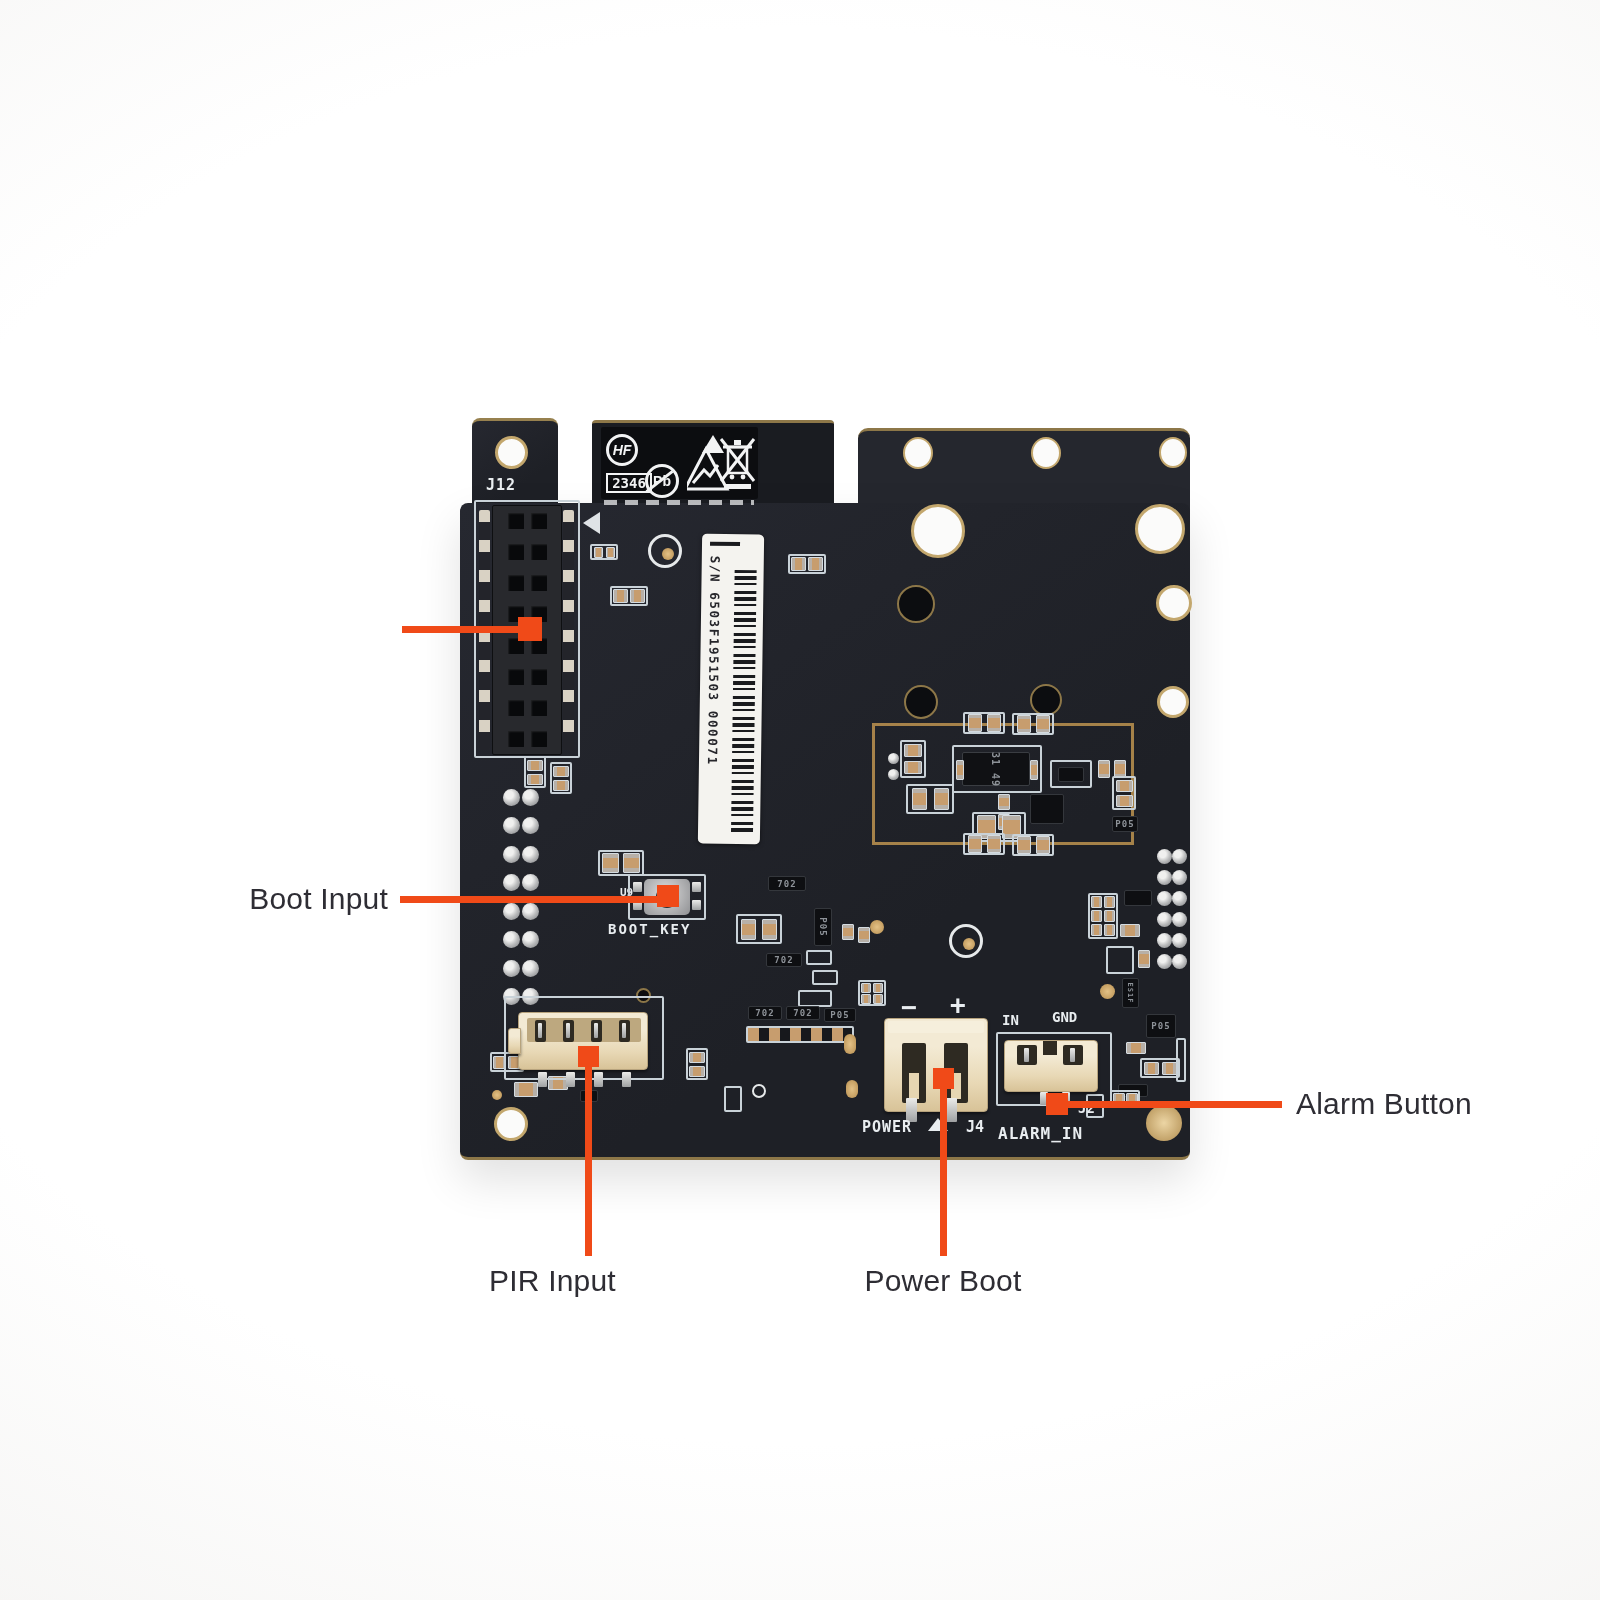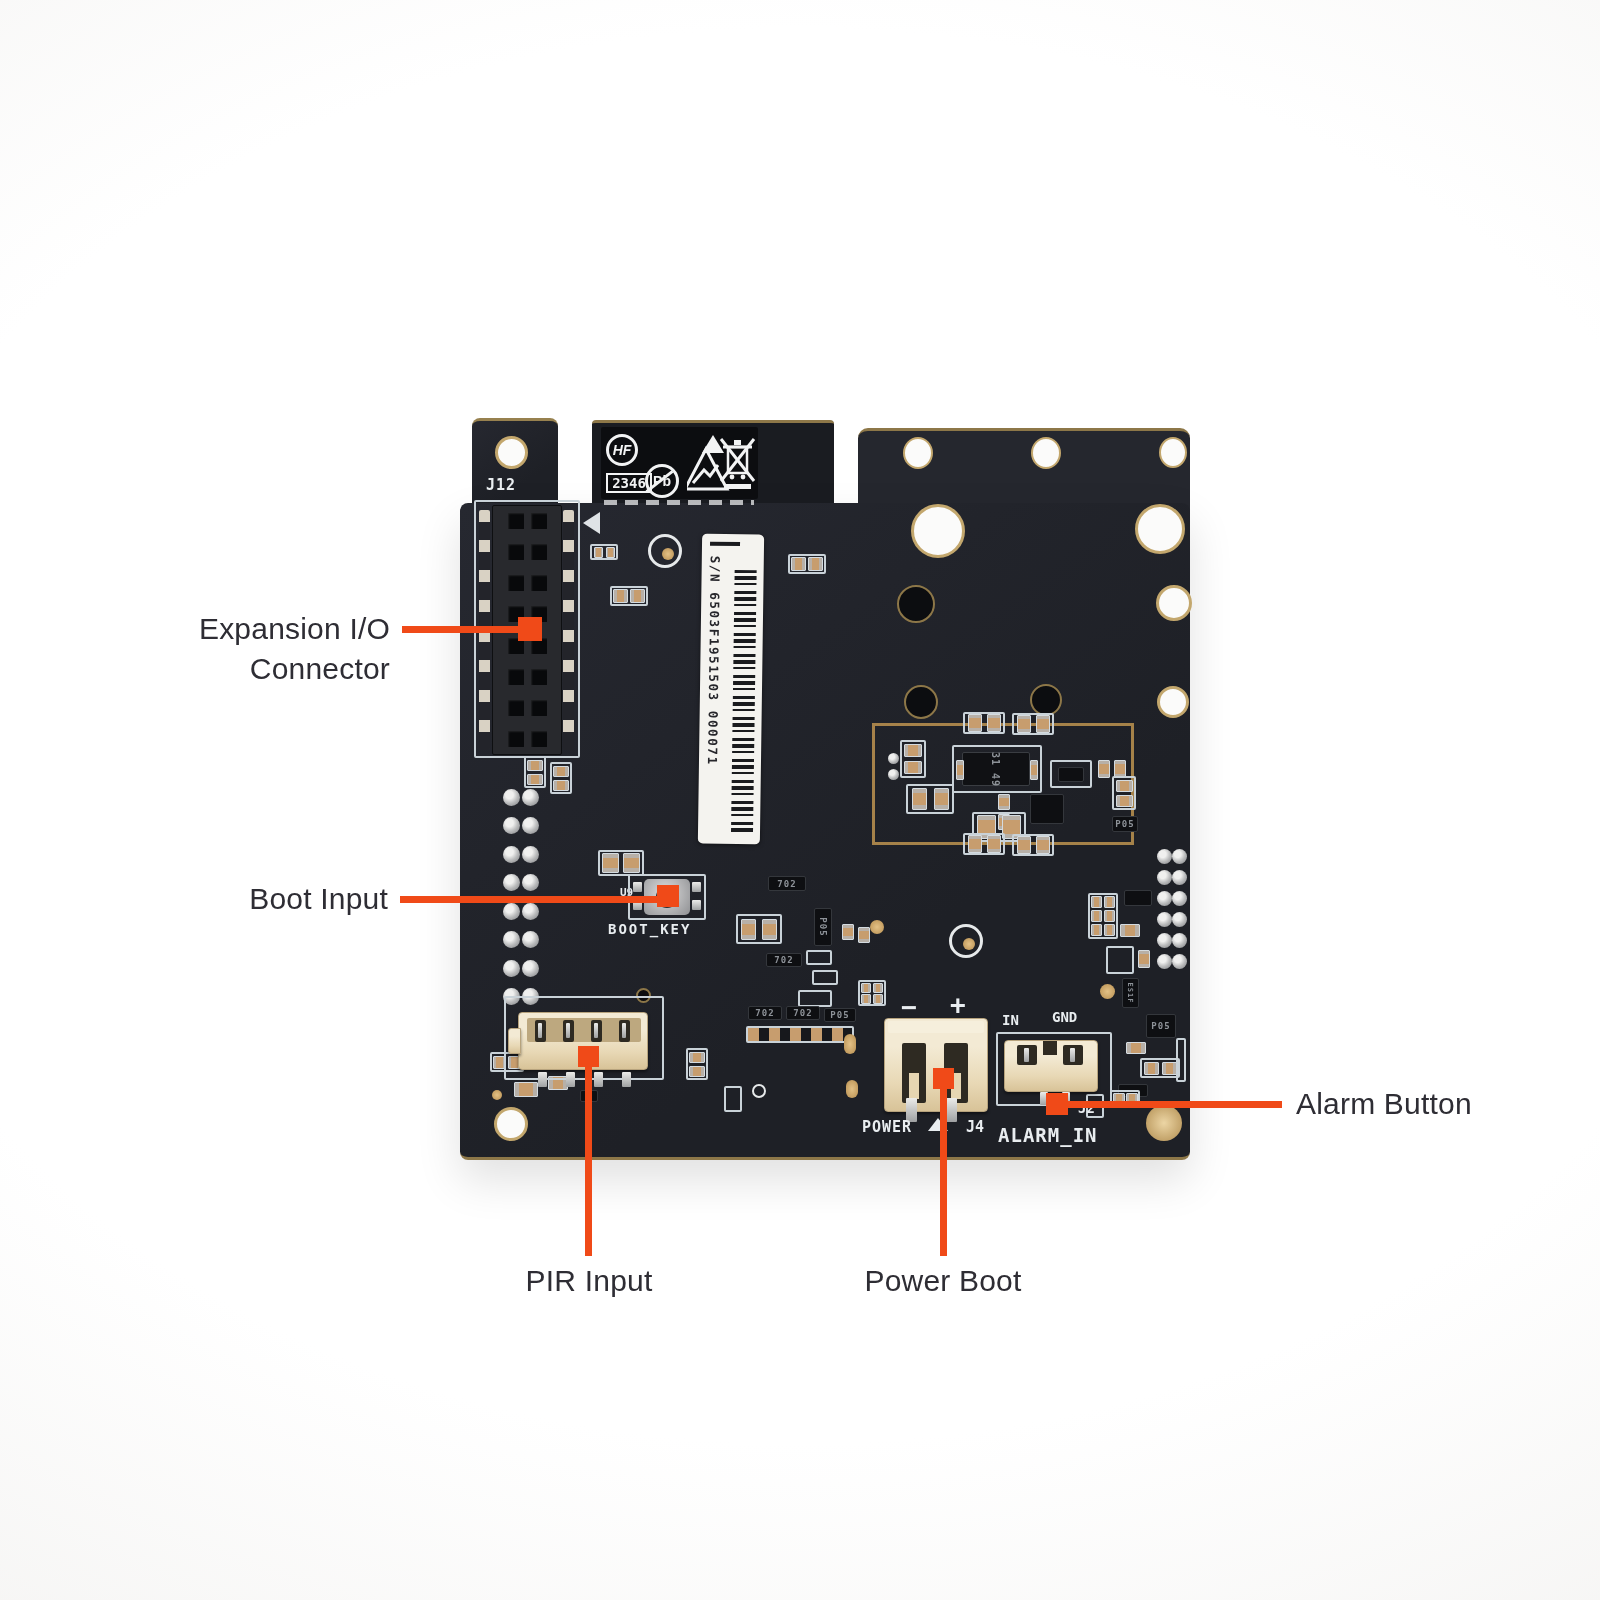--- a/index.html
+++ b/index.html
@@ -371,38 +371,37 @@
         <i class="abs pin" style="left:7px;top:3px;width:5px;height:14px;"></i>
       </span>
     <span class="abs slot" style="left:58px;top:4px;width:20px;height:20px;">
         <i class="abs pin" style="left:7px;top:3px;width:5px;height:14px;"></i>
       </span>
     <span class="abs" style="left:38px;top:0;width:14px;height:14px;background:#2e2a22;"></span>
   </div>
   <div class="abs pin" style="left:1040px;top:1092px;width:8px;height:13px;"></div>
   <div class="abs pin" style="left:1062px;top:1092px;width:8px;height:13px;"></div>
   <div class="abs silktxt" style="left:1078px;top:1100px;font-size:14px;">J2</div>
-  <div class="abs silktxt" style="left:998px;top:1124px;font-size:19px;letter-spacing:1px;">ALARM_IN</div>
+  <div class="abs silktxt" style="left:998px;top:1124px;font-size:16px;letter-spacing:1px;">ALARM_IN</div>
 
   <div class="abs hole-w" style="left:494px;top:1107px;width:34px;height:34px;"></div>
   <div class="abs" style="left:1146px;top:1105px;width:36px;height:36px;border-radius:50%;background:radial-gradient(#ecd5a4,#b08c4f);"></div>
 
-  <div class="abs ann-layer ann-label" style="left:60px;top:609px;width:330px;text-align:right;">Expansion I/O Connector</div>
   <div class="abs ann-layer ann-line" style="left:402px;top:626px;width:122px;height:7px;"></div>
   <div class="abs ann-layer ann-sq" style="left:518px;top:617px;width:24px;height:24px;"></div>
 
   <div class="abs ann-layer ann-label" style="left:140px;top:879px;width:248px;text-align:right;">Boot Input</div>
   <div class="abs ann-layer ann-line" style="left:400px;top:896px;width:262px;height:7px;"></div>
   <div class="abs ann-layer ann-sq" style="left:657px;top:885px;width:22px;height:22px;"></div>
 
   <div class="abs ann-layer ann-sq" style="left:1046px;top:1093px;width:22px;height:22px;"></div>
   <div class="abs ann-layer ann-line" style="left:1060px;top:1101px;width:222px;height:7px;"></div>
   <div class="abs ann-layer ann-label" style="left:1296px;top:1084px;width:240px;">Alarm Button</div>
 
   <div class="abs ann-layer ann-sq" style="left:578px;top:1046px;width:21px;height:21px;"></div>
   <div class="abs ann-layer ann-line" style="left:585px;top:1060px;width:7px;height:196px;"></div>
-  <div class="abs ann-layer ann-label" style="left:489px;top:1261px;width:200px;text-align:center;">PIR Input</div>
+  <div class="abs ann-layer ann-label" style="left:489px;top:1261px;width:200px;">PIR Input</div>
 
   <div class="abs ann-layer ann-sq" style="left:933px;top:1068px;width:21px;height:21px;"></div>
   <div class="abs ann-layer ann-line" style="left:940px;top:1082px;width:7px;height:174px;"></div>
   <div class="abs ann-layer ann-label" style="left:843px;top:1261px;width:200px;text-align:center;">Power Boot</div>
 
 </div>
 
 </body></html>

